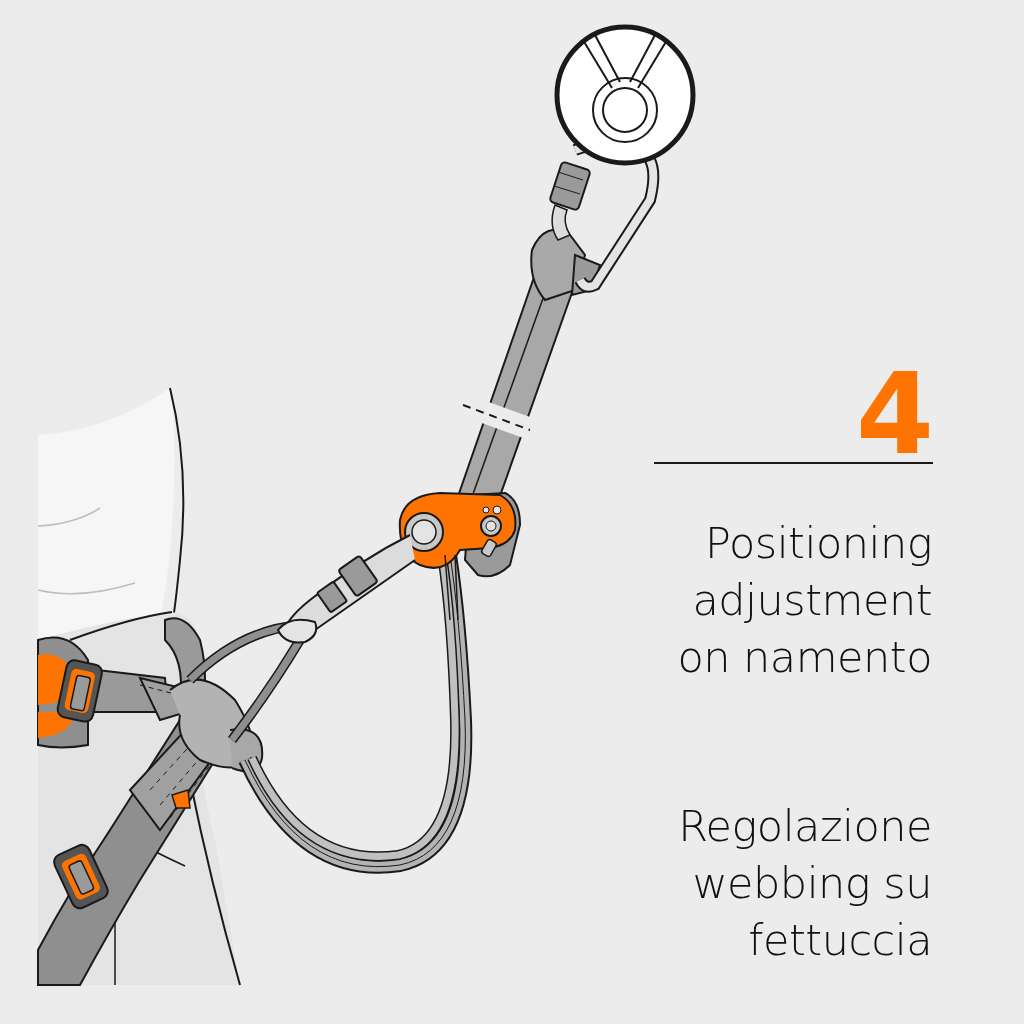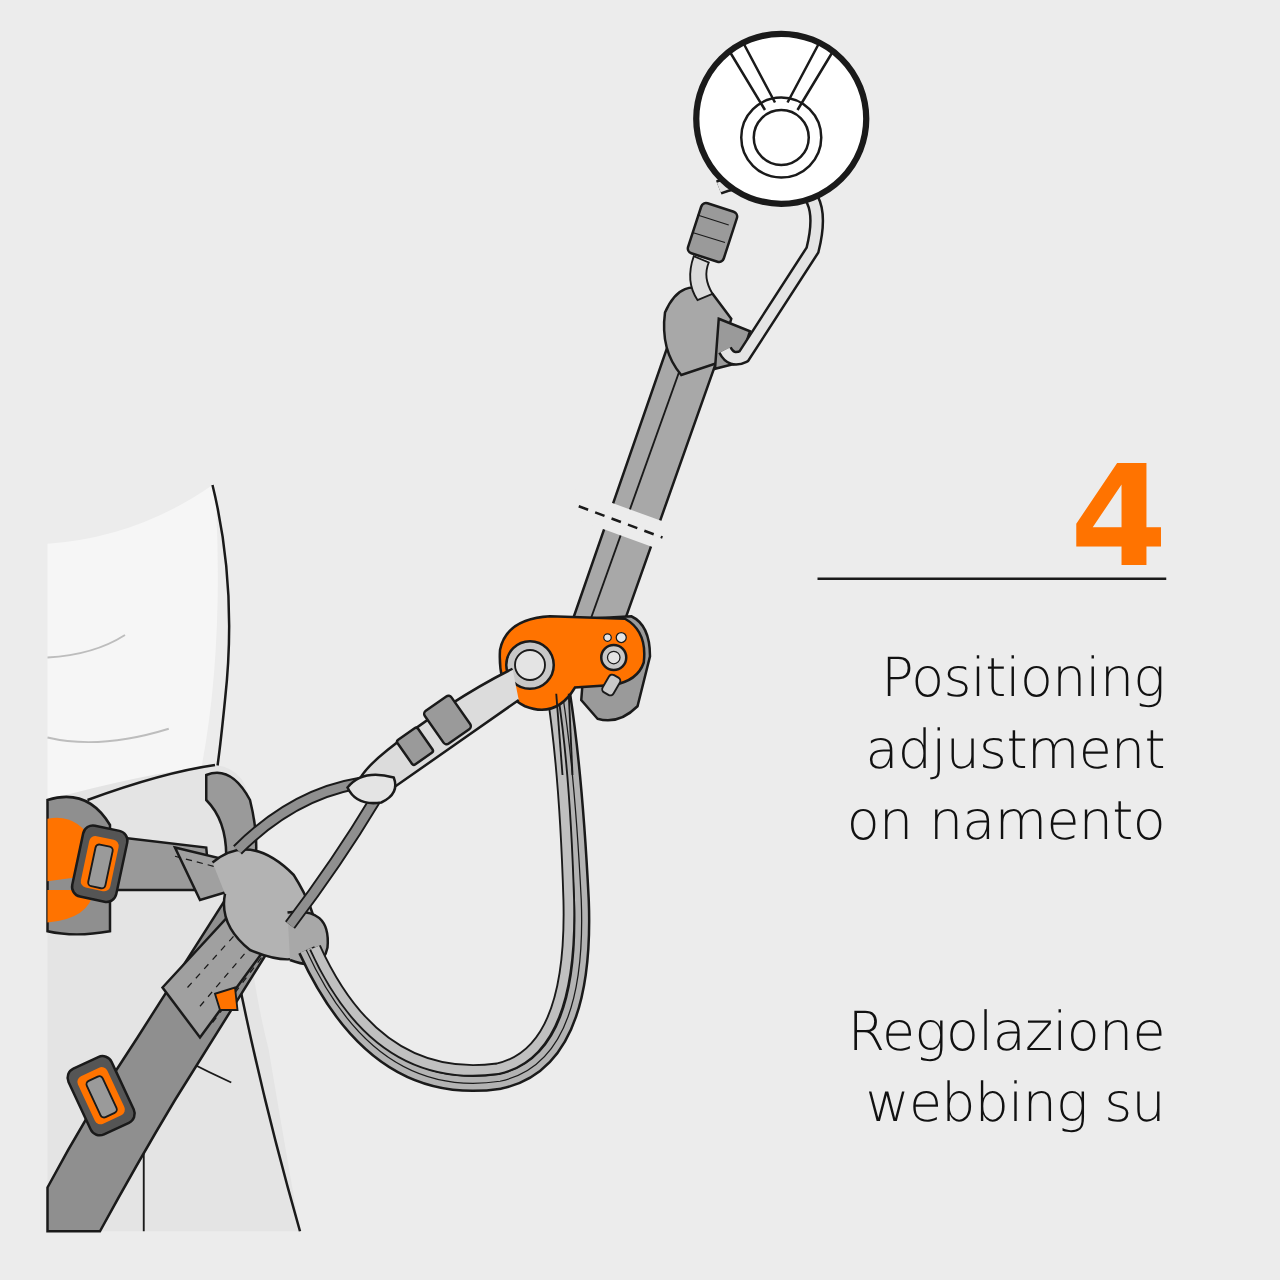--- a/index.html
+++ b/index.html
@@ -149,13 +149,14 @@
 
 <div class="caption caption-en">
   <span class="line">Positioning</span>
   <span class="line">adjustment</span>
   <span class="line">on namento</span>
 </div>
 
 <div class="caption caption-it">
   <span class="line">Regolazione</span>
   <span class="line">webbing su</span>
+  <span class="line">fettuccia</span>
 </div>
 
 </body></html>

